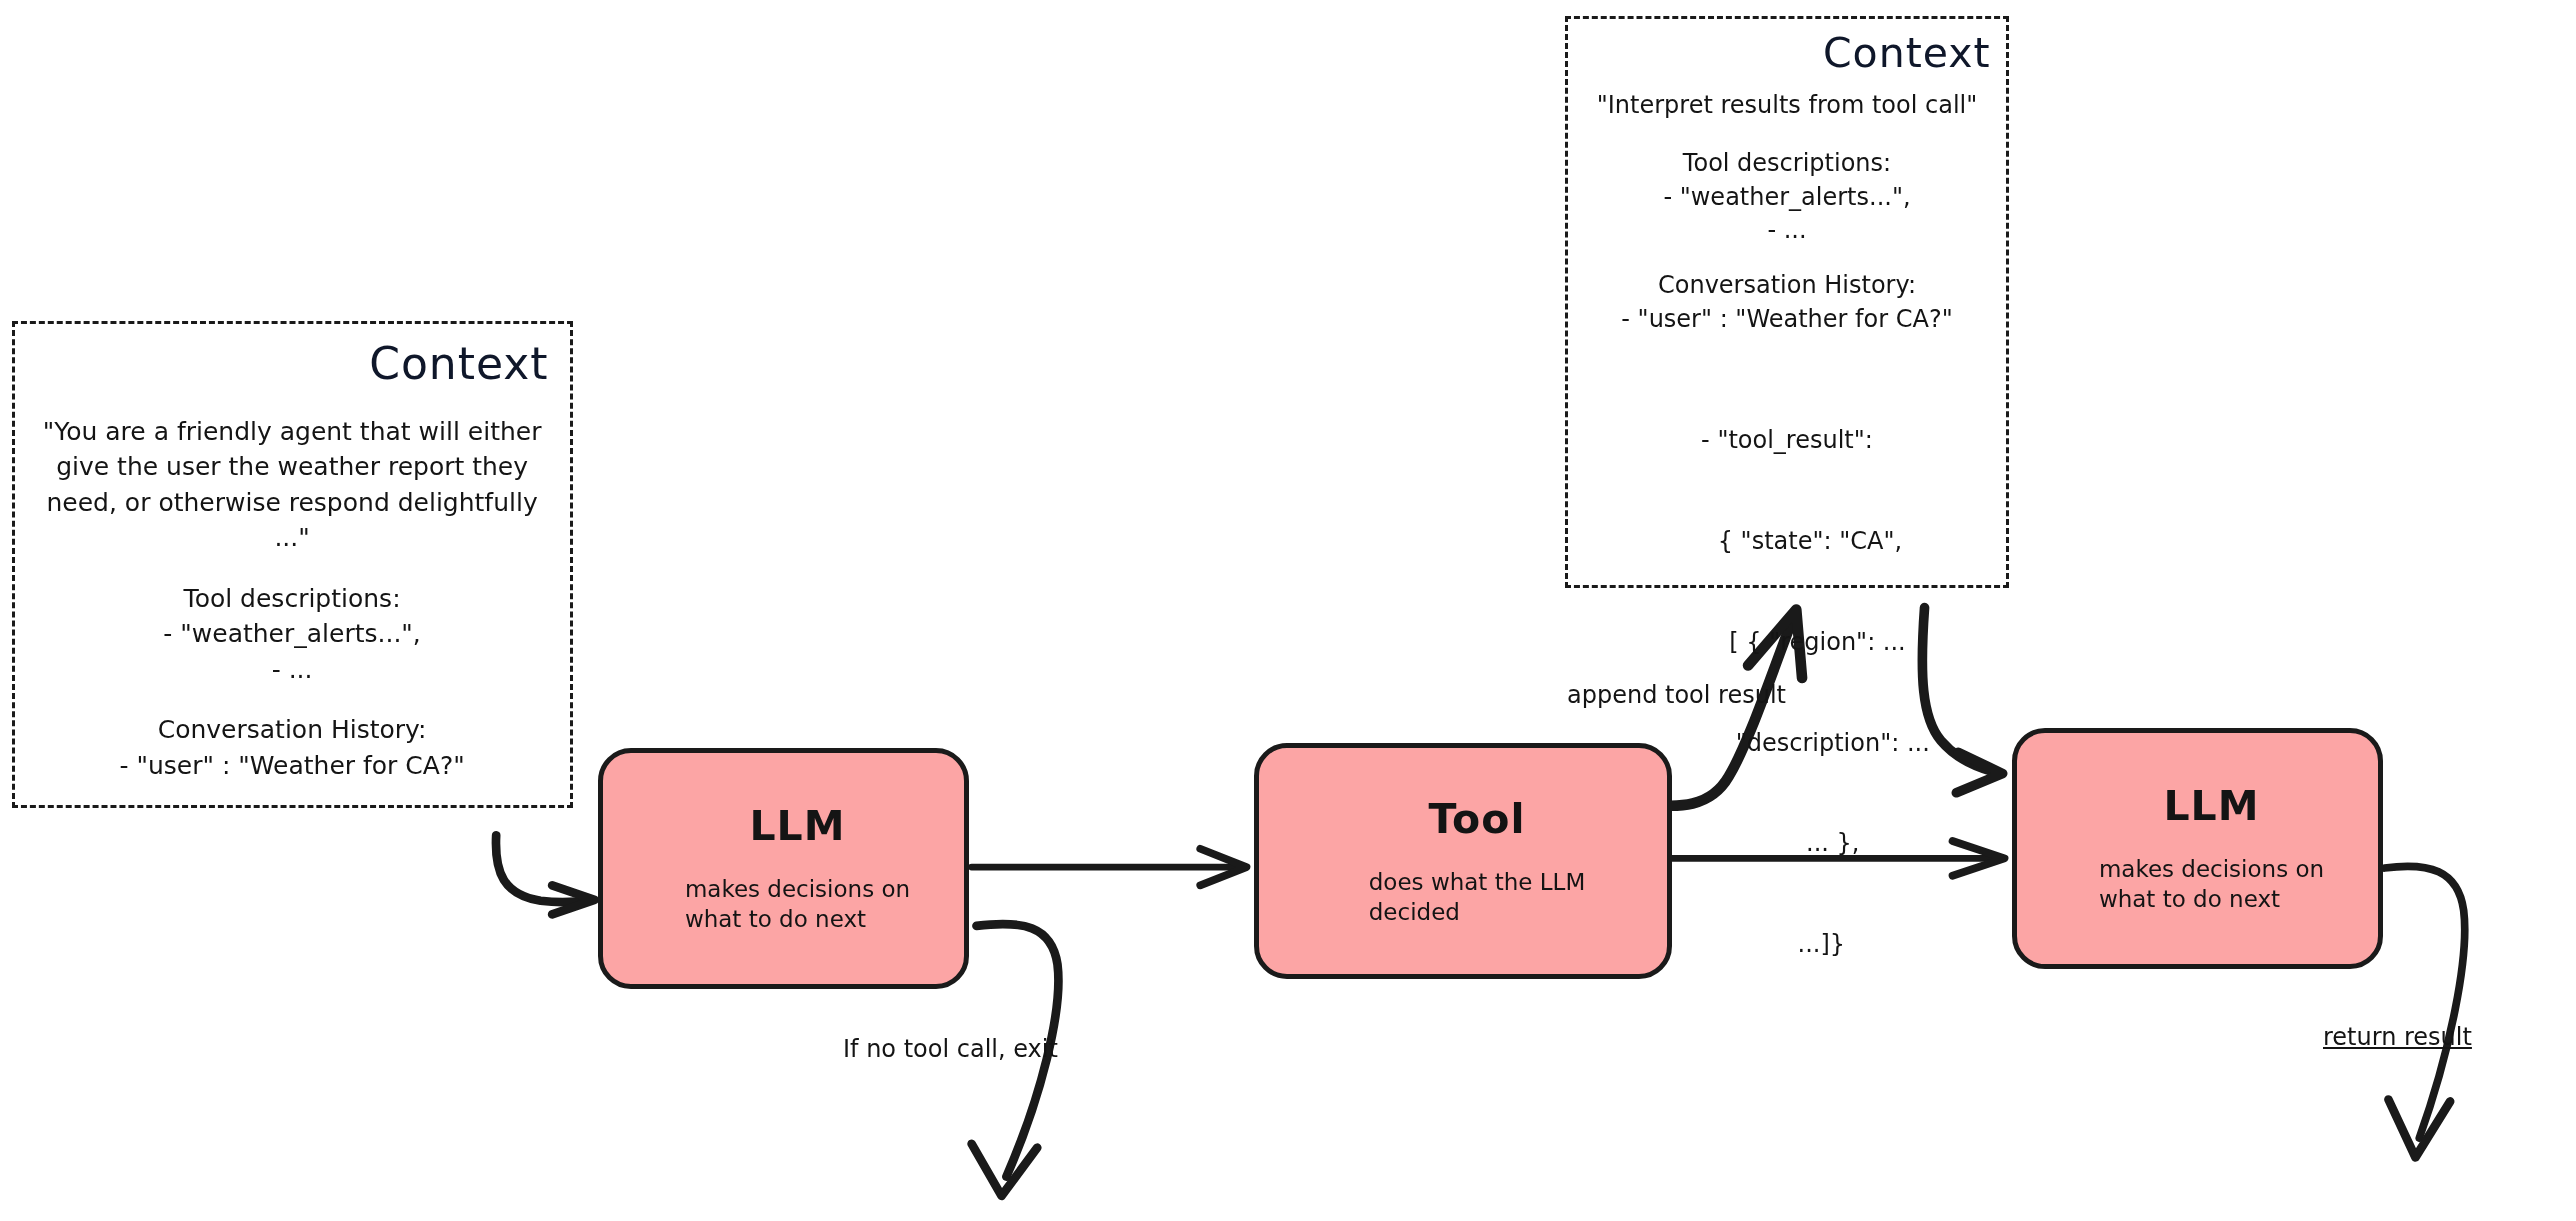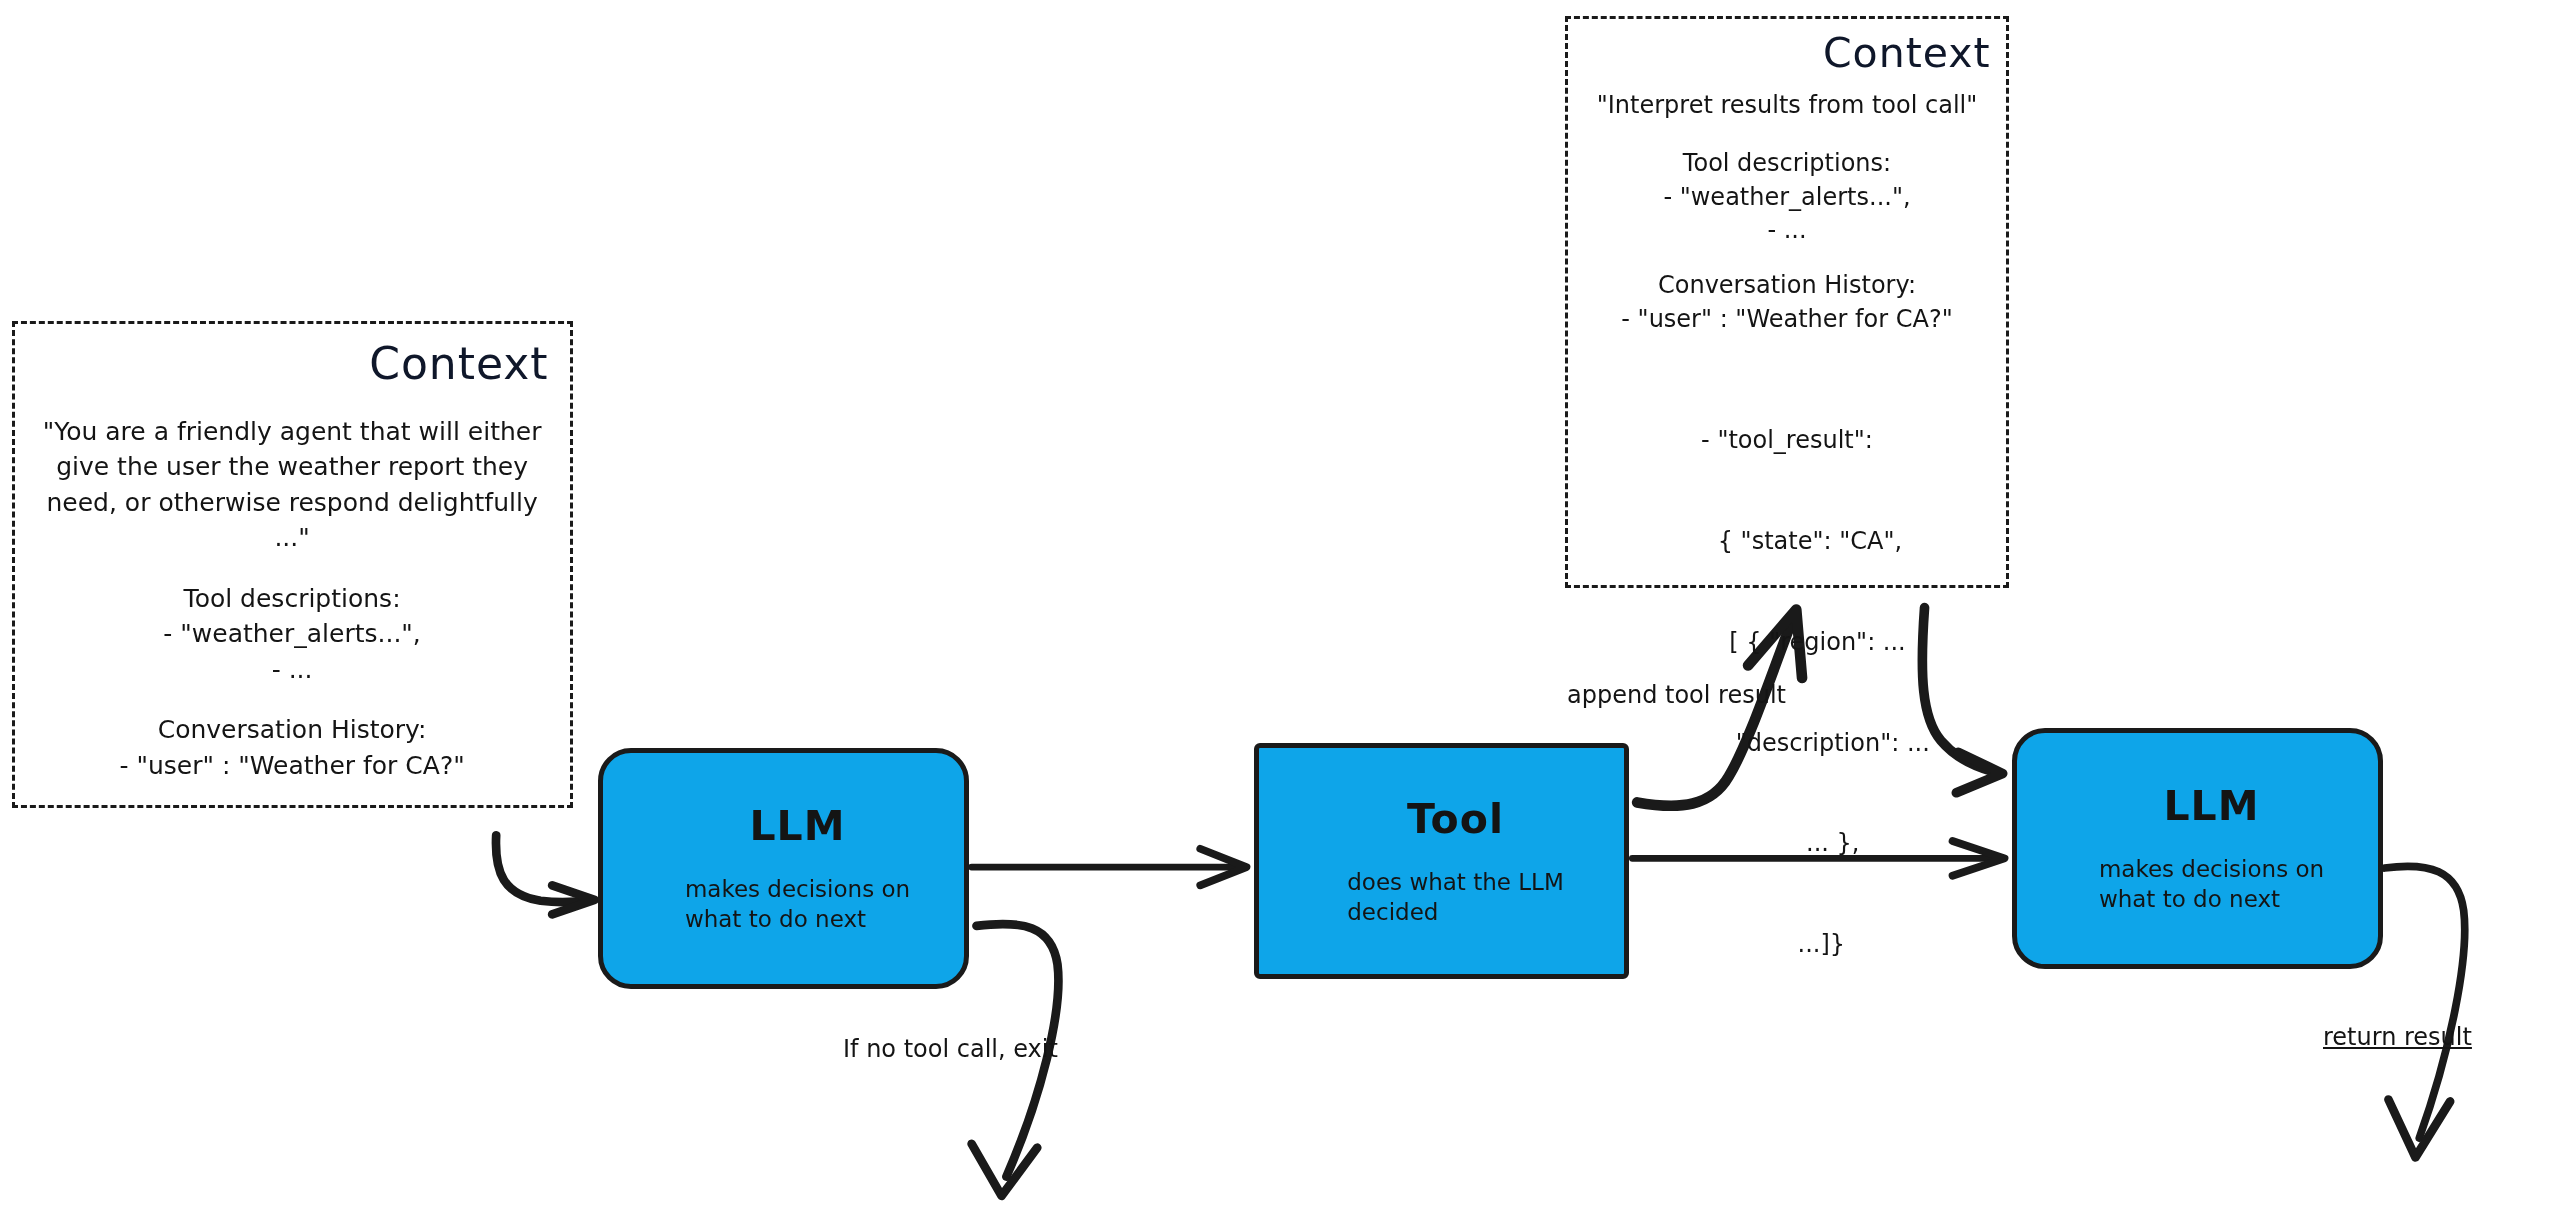--- a/index.html
+++ b/index.html
@@ -68,21 +68,21 @@
   #context-right .ctx-para { margin: 0 0 21px 0; font-size: 24px; line-height: 1.40; }
   #context-right .ctx-para:last-child { margin-bottom: 0; }
   #context-right .ctx-quote { text-align: center; margin-bottom: 25px; }
   .mono-indent { display: block; white-space: pre; }
 
   
   .node-box {
     position: absolute;
     border: 5.8px solid #1a1a1a;
     border-radius: 33px;
-    background: #0ea5e9;
+    background: #fca5a5;
     box-sizing: border-box;
     display: flex;
     flex-direction: column;
     align-items: center;
     justify-content: center;
     padding-left: 28px;
   }
   .node-title {
     font-size: 41px;
     font-weight: 700;
@@ -92,21 +92,21 @@
   }
   .node-sub {
     font-size: 23px;
     line-height: 1.30;
     color: #141414;
     text-align: left;
     white-space: pre-line;
   }
 
   #node-llm-1 { left: 598px; top: 748px; width: 371px; height: 241px; }
-  #node-tool  { left: 1254px; top: 743px; width: 375px; height: 236px; border-radius: 6px; }
+  #node-tool  { left: 1254px; top: 743px; width: 418px; height: 236px; }
   #node-llm-2 { left: 2012px; top: 728px; width: 371px; height: 241px; }
 
   
   .edge-label {
     position: absolute;
     font-size: 24px;
     color: #141414;
     white-space: nowrap;
   }
   #label-no-tool-call { left: 815px; top: 1035px; margin-left: 28px; }

